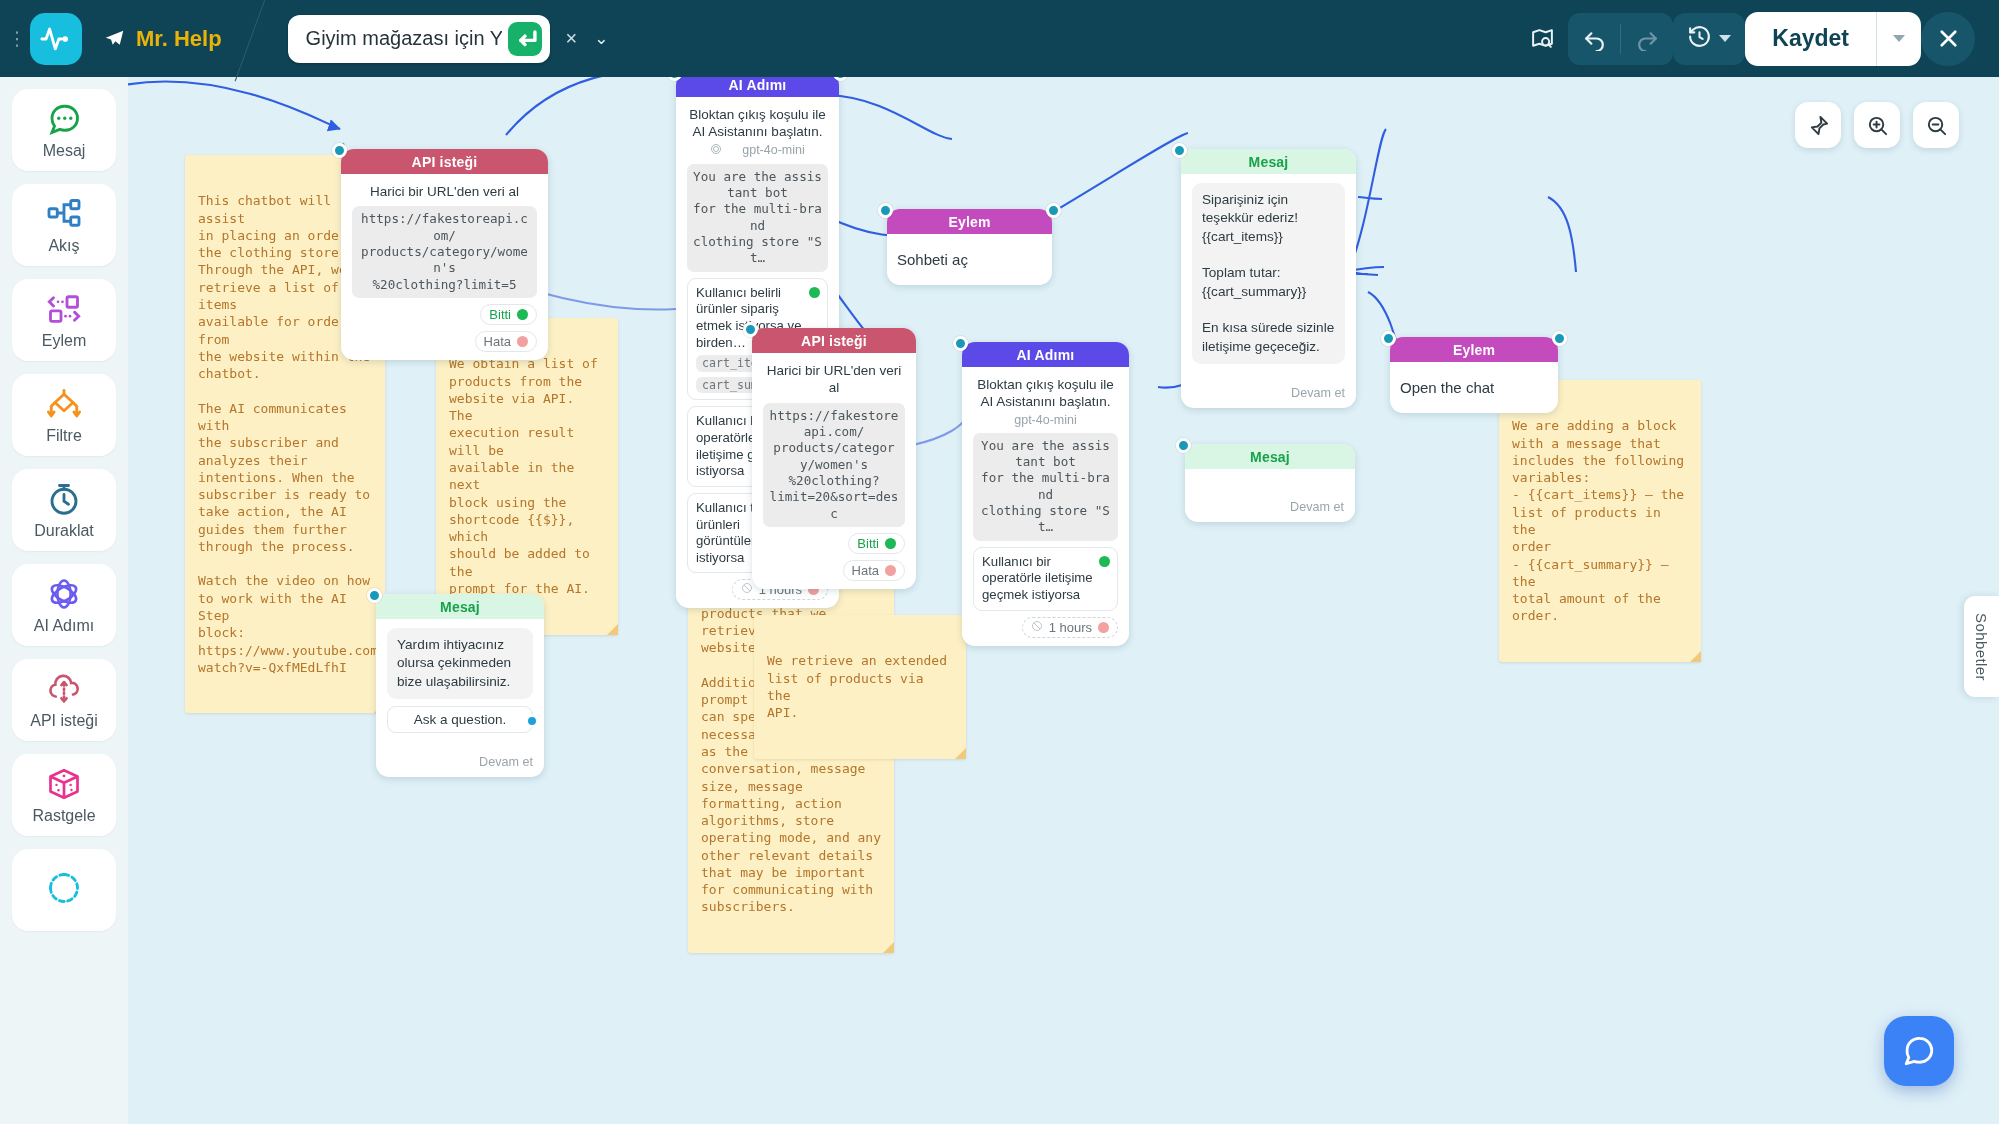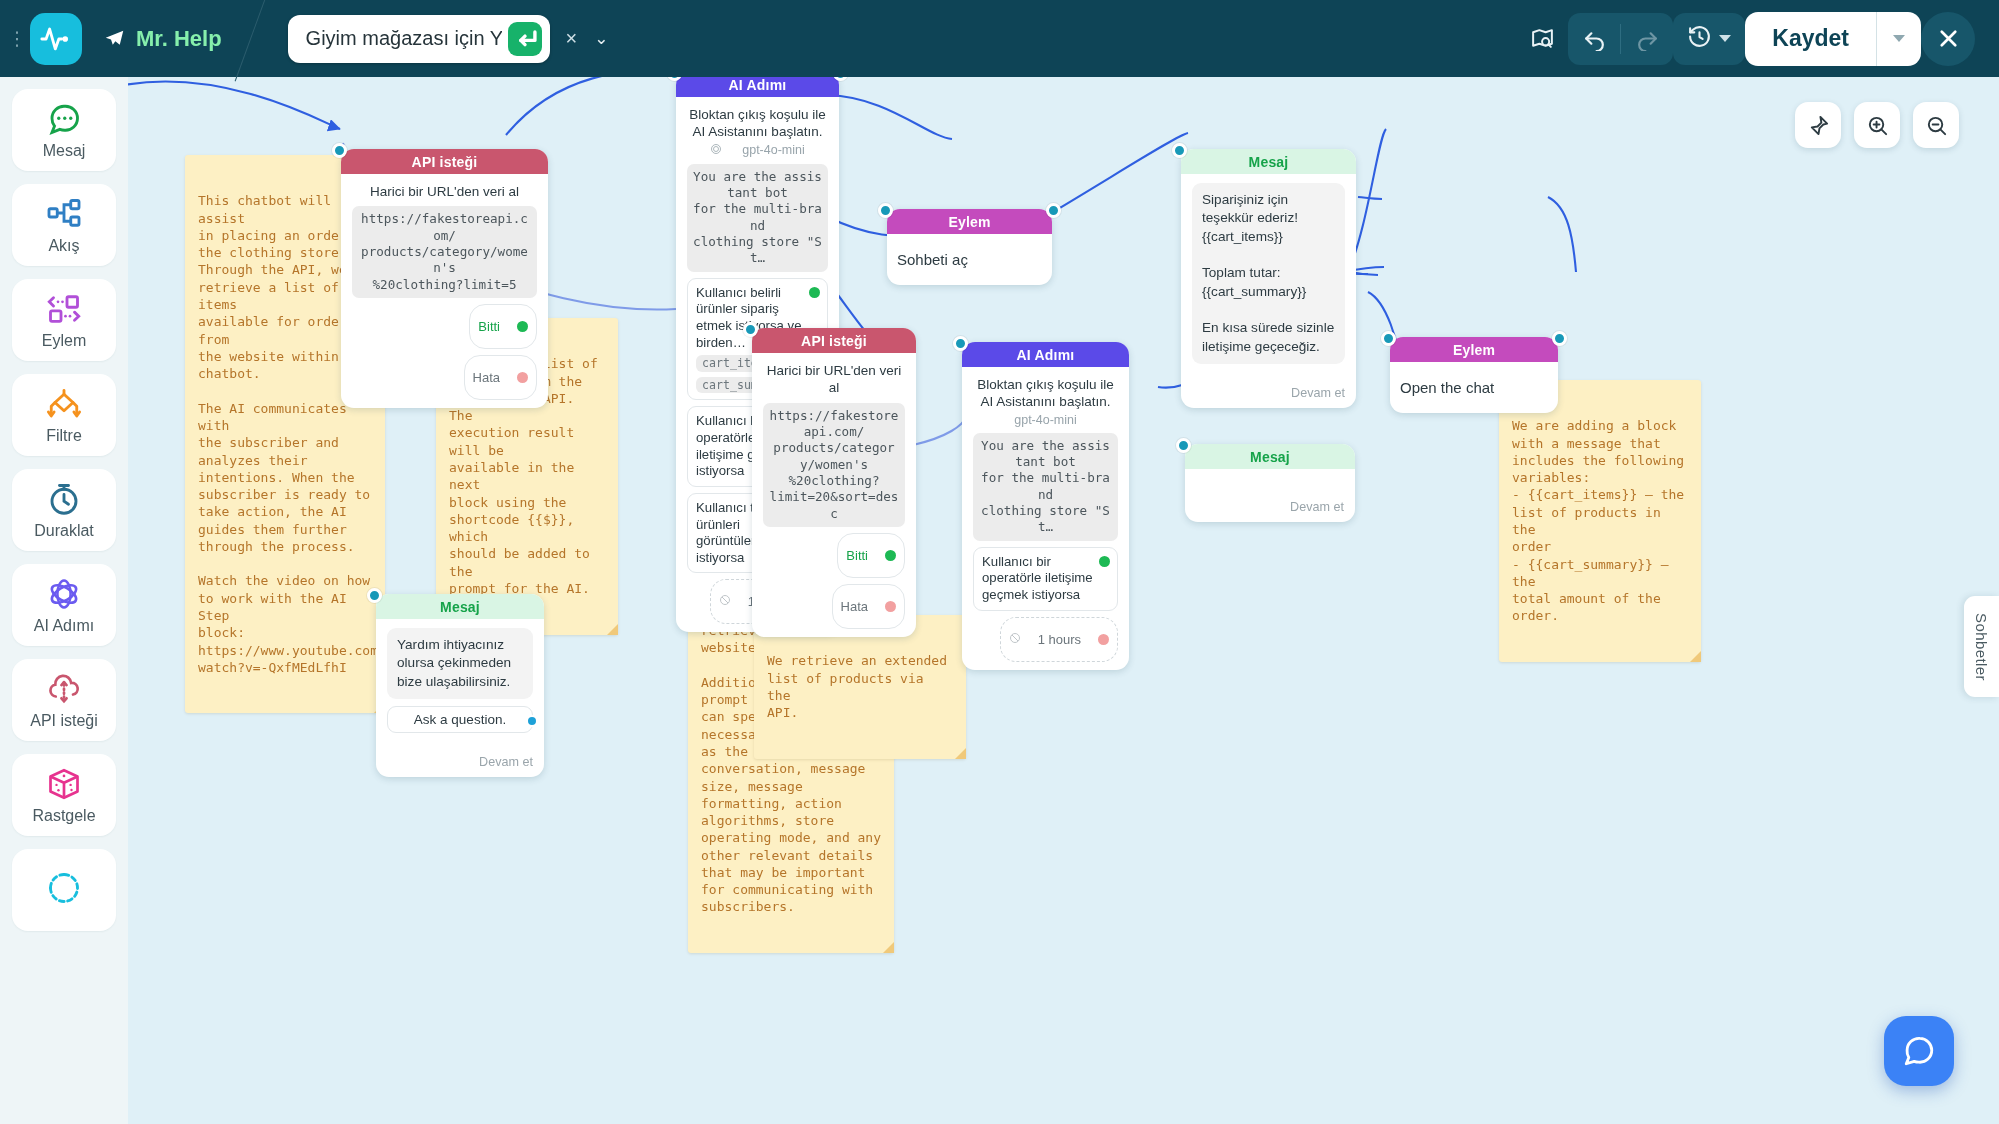--- a/index.html
+++ b/index.html
@@ -14,21 +14,21 @@
     position:absolute; left:0; top:0; width:1999px; height:77px;
     background:#0e4456; display:flex; align-items:center; z-index:40;
   }
   .dots-handle { width:22px; margin-left:6px; color:#7fa3ae; font-size:19px; letter-spacing:0; line-height:9px; text-align:center;}
   .logo {
     width:52px; height:52px; border-radius:15px; margin-left:2px;
     background:#17bedd; display:flex; align-items:center; justify-content:center;
     flex:none;
   }
   .logo svg { width:34px; height:34px; }
-  .brand { display:flex; align-items:center; margin-left:22px; color:#86efac; font-size:22px; font-weight:bold;}
+  .brand { display:flex; align-items:center; margin-left:22px; color:#eab308; font-size:22px; font-weight:bold;}
   .brand .tg { margin-right:11px; display:flex; }
   .brand .tg svg{width:21px;height:21px;}
   .sep { margin:0 12px 0 20px; width:34px; height:77px; position:relative;}
   .sep::after{content:""; position:absolute; left:8px; top:-6px; width:1px; height:90px; background:#2b5c6d; transform:rotate(20deg);}
   .tabwrap { display:flex; align-items:center; }
   .tab {
     background:#fff; border-radius:12px; height:48px; display:flex; align-items:center;
     padding:0 8px 0 18px; min-width:256px; box-shadow:0 1px 3px rgba(0,0,0,.25);
   }
   .tab-title { font-size:20px; color:#26343a; white-space:nowrap; overflow:hidden; max-width:196px; }
@@ -94,21 +94,21 @@
   .model-row svg{width:12px;height:12px;}
   .cond{
     border:1px solid #e2e7ea;border-radius:9px;padding:6px 8px;margin-top:6px;position:relative;
     font-size:13.2px;color:#2d3b42;line-height:1.26;padding-right:22px;
   }
   .cond .dot{position:absolute;right:7px;top:8px;width:11px;height:11px;border-radius:50%;background:#1db954;}
   .chips{margin-top:4px;display:flex;gap:5px;flex-wrap:wrap;}
   .chip{background:#ececec;border-radius:6px;padding:1px 6px;font-family:"DejaVu Sans Mono",monospace;font-size:11.6px;color:#6d777d;}
   .pillrow{display:flex;justify-content:flex-end;margin-top:6px;}
   .pill{
-    border:1px solid #e2e7ea;border-radius:16px;padding:14px 8px;display:flex;align-items:center;gap:17px;
+    border:1px solid #e2e7ea;border-radius:16px;padding:2px 8px;display:flex;align-items:center;gap:6px;
     font-size:13px;color:#6b757b;background:#fff;
   }
   .pill .dot{width:11px;height:11px;border-radius:50%;}
   .pill.done{color:#16a34a;} .pill.done .dot{background:#1db954;}
   .pill.err .dot{background:#f2a0a0;}
   .pill.dash{border:1px dashed #cfd6da;}
   .pill.dash .dot{background:#f2a0a0;}
   .pill svg{width:12px;height:12px;opacity:.55;}
   .msg-box{background:#f3f3f3;border-radius:9px;padding:8px 10px;font-size:13.6px;color:#2d3b42;line-height:1.35;white-space:pre-line;}
   .devam{font-size:12.6px;color:#9aa5ab;text-align:right;margin-top:22px;}

